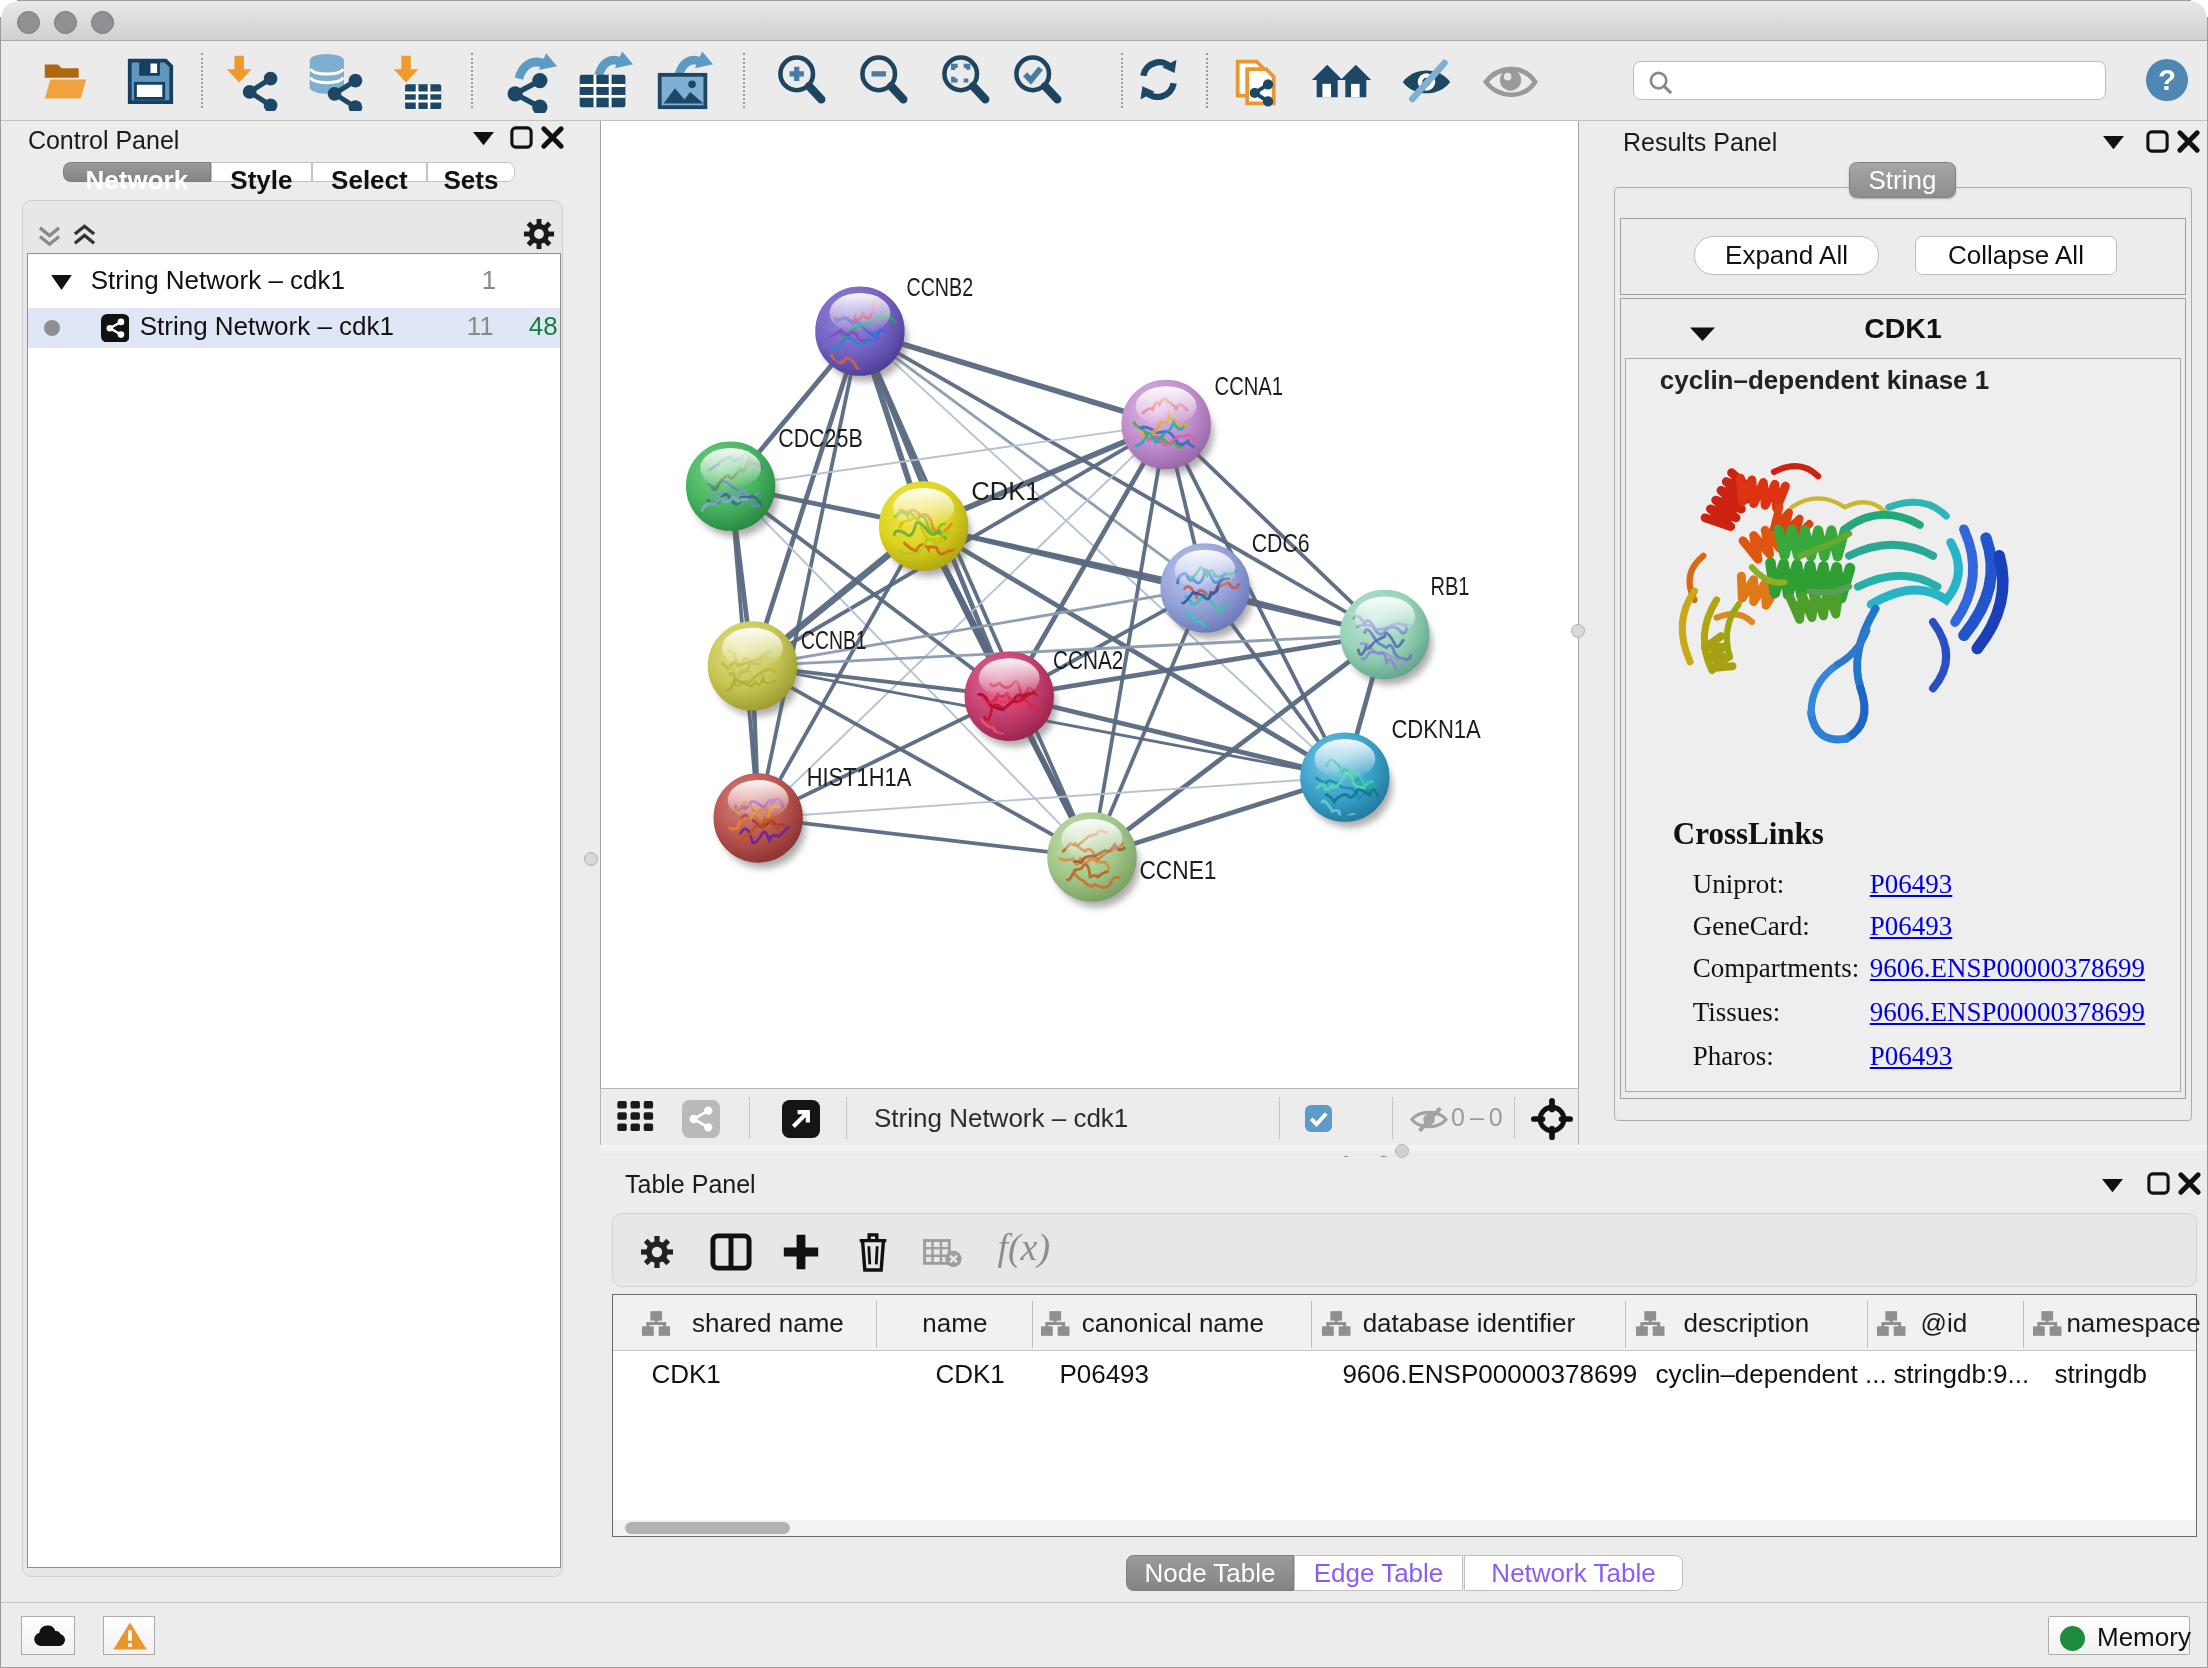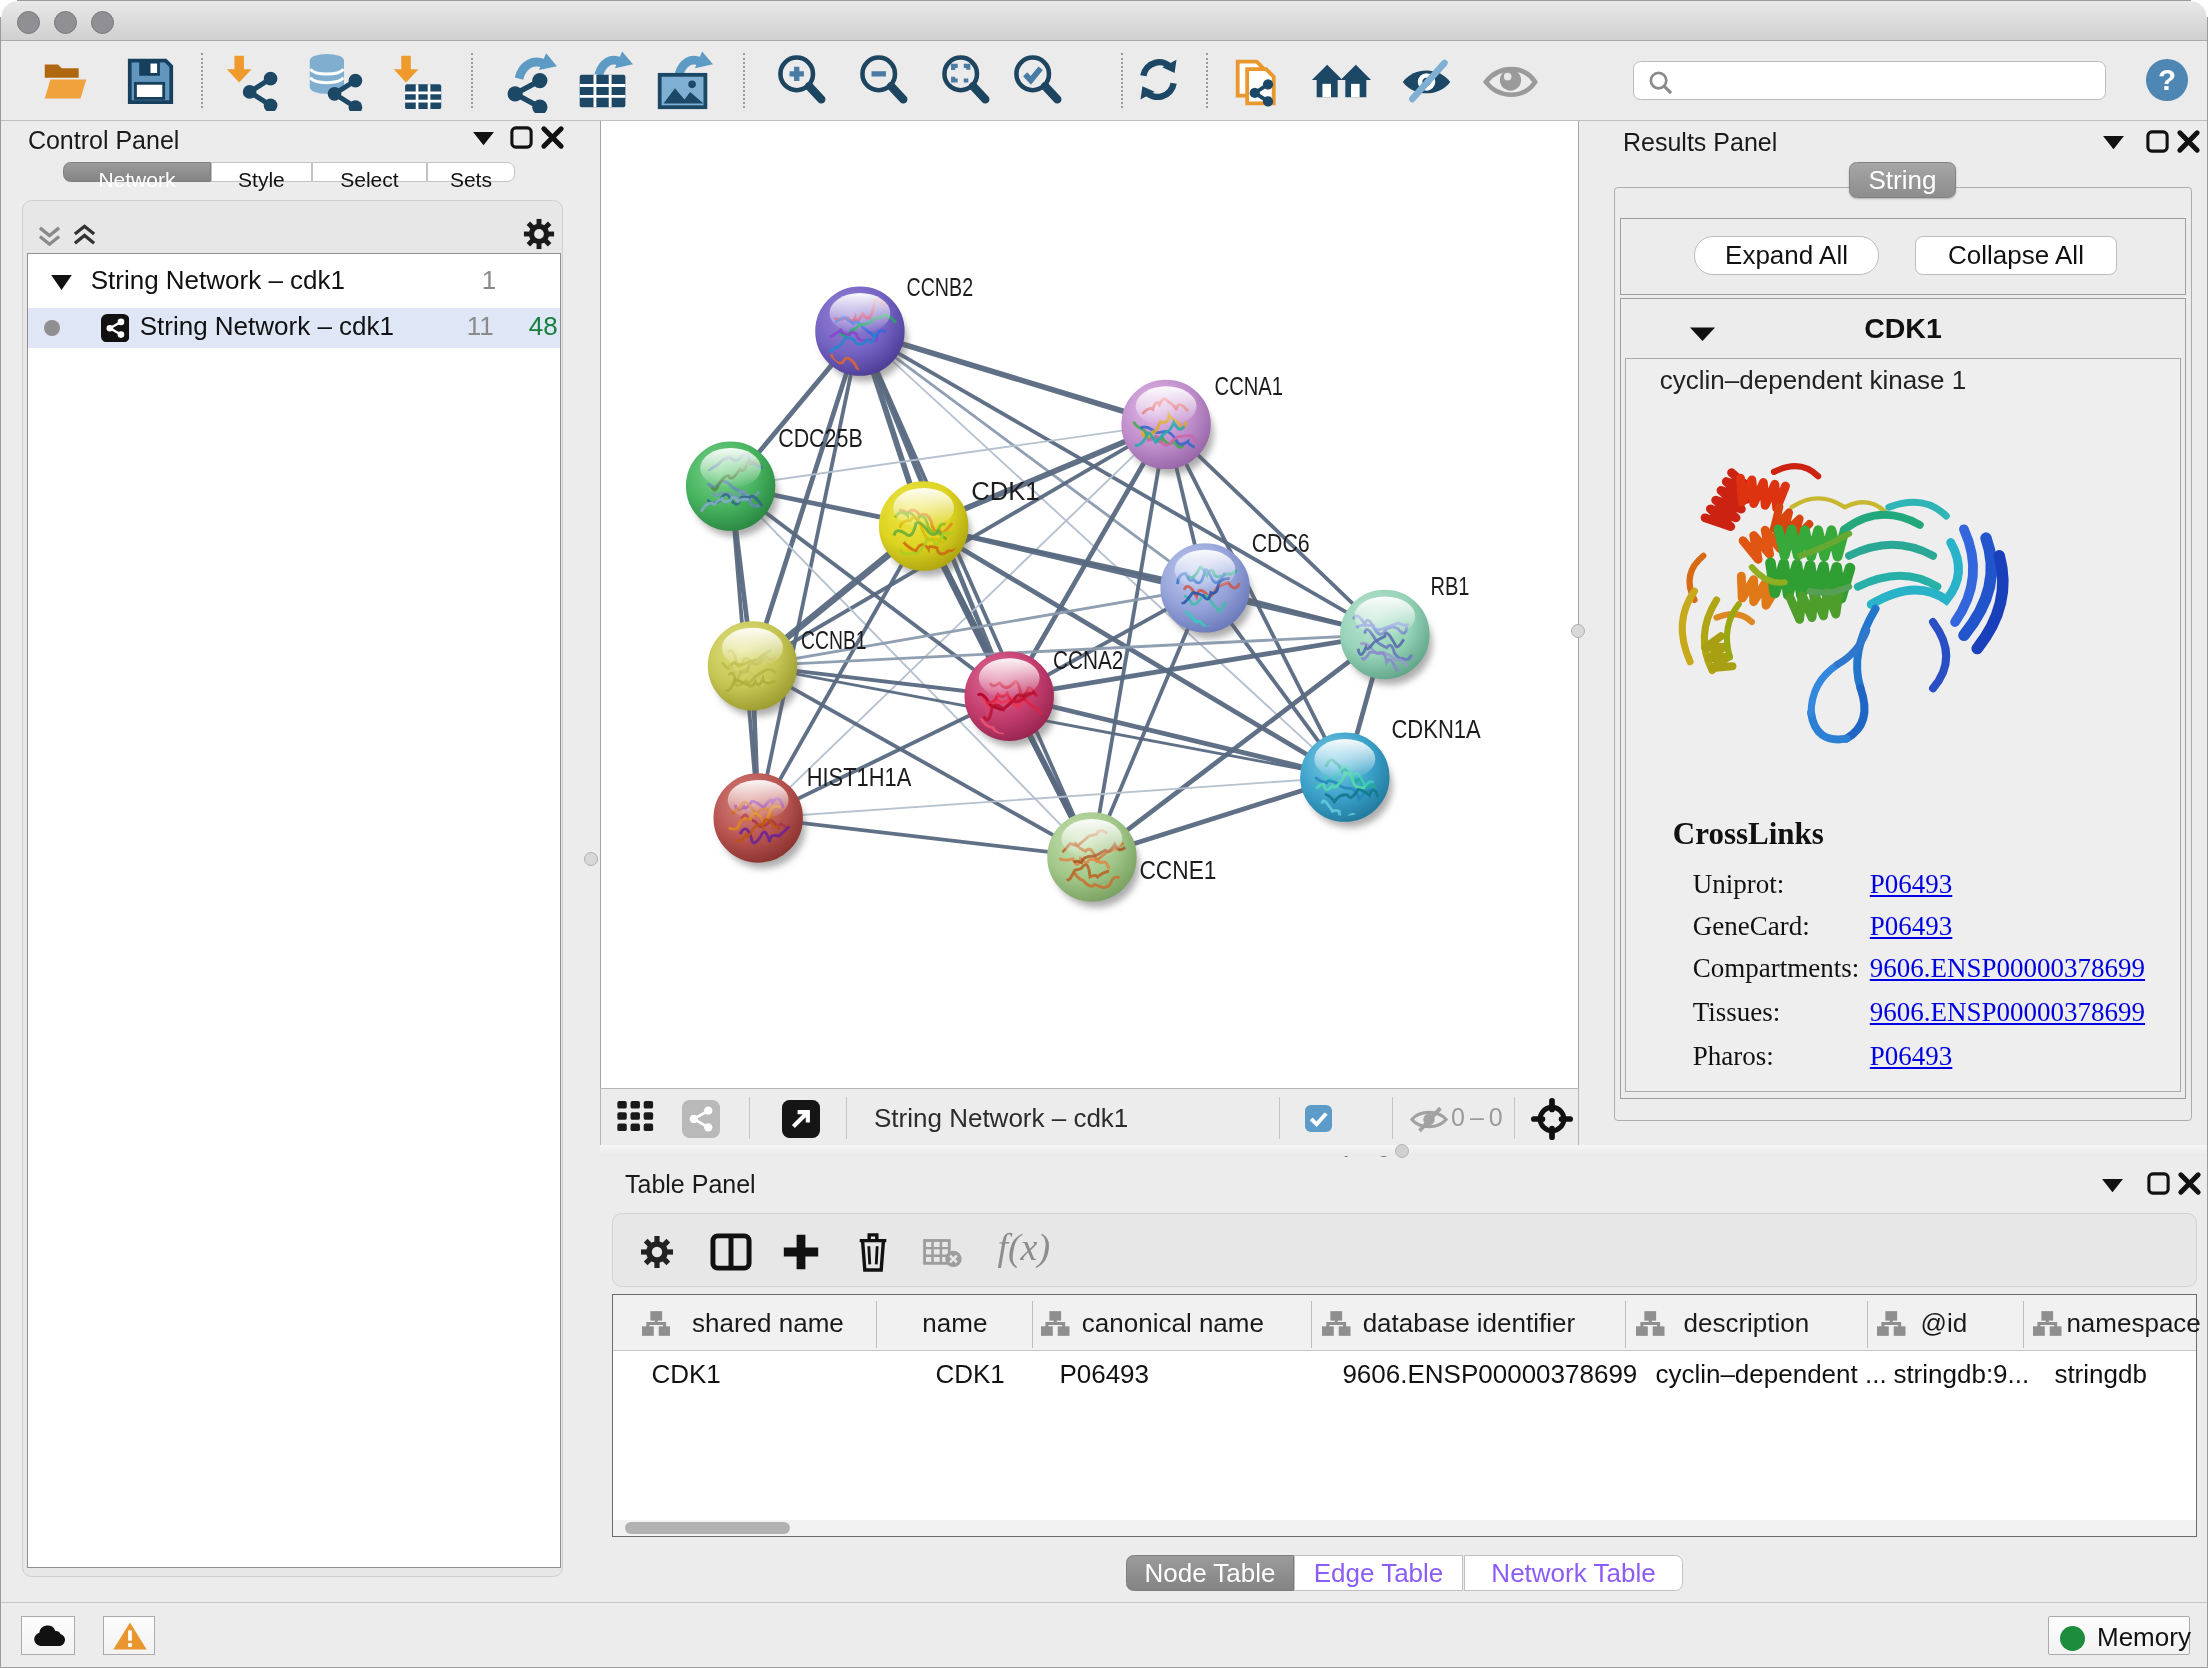--- a/index.html
+++ b/index.html
@@ -23,21 +23,21 @@
 .ticon { position:absolute; top:0; }
 #searchbox { position:absolute; left:1633px; top:19px; width:473px; height:39px;
   background:#fff; border:1.9px solid #bcbcbc; border-radius:7.6px; }
 #helpbtn { position:absolute; left:2145px; top:16px; width:44px; height:44px; }
 
 
 #cpanel { left:1.9px; top:121px; width:597px; height:1478px; background:#ececec; }
 .ptitle { font-size:25px; color:#1a1a1a; }
 .tabs { position:absolute; }
 .tab { position:absolute; top:0; height:20px; background:#fff; border:1px solid #c3c3c3;
-  font-size:21px; color:#111; text-align:center; line-height:34px; }
+  font-size:26px; color:#111; text-align:center; line-height:34px;font-weight:bold; }
 .tab.sel { background:linear-gradient(#9b9b9b,#848484); color:#fff; border-color:#7e7e7e; }
 #netgroup { position:absolute; left:20px; top:79px; width:541px; height:1377px;
   background:#e7e7e7; border:1px solid #cfcfcf; border-radius:9.5px; }
 #netlist { position:absolute; left:3.8px; top:52px; width:534px; height:1315px;
   background:#fff; border:1.9px solid #8e8e8e; }
 
 
 #netview { left:600px; top:121px; width:979px; height:967px; background:#fff;
   border-left:1.9px solid #a5a5a5; border-right:1.9px solid #a5a5a5; }
 #nettoolbar { left:600px; top:1088px; width:979px; height:57px; background:#ececec;
@@ -664,21 +664,21 @@
     <div style="position:absolute; left:294px; top:17px; width:202px; height:39px; background:#fff; border:1px solid #bdbdbd; border-radius:7.6px; font-size:26px; text-align:center; line-height:37px; color:#111;">Collapse All</div>
   </div>
 
   <div style="position:absolute; left:39px; top:177px; width:566px; height:801px; border:1px solid #9e9e9e; background:#ececec;">
     <svg style="position:absolute; left:69px; top:27.6px;" width="25" height="14.3" viewBox="0 0 13 7">
         <path d="M0 0 h13 l-6.5 7 z" fill="#111"></path>
       </svg>
     <div style="position:absolute; left:0; top:13.3px; width:100%; text-align:center; font-size:28.5px; font-weight:bold; color:#111;">CDK1</div>
 
     <div style="position:absolute; left:3.8px; top:59px; width:556px; height:734px; border:1px solid #aaa; background:#eee;">
-      <div style="position:absolute; left:34px; top:5.7px; font-size:26px; color:#222;">cyclin–dependent kinase 1</div>
+      <div style="position:absolute; left:34px; top:5.7px; font-size:26px; color:#222;font-weight:bold;">cyclin–dependent kinase 1</div>
       <svg id="ribbon" style="position:absolute; left:42px; top:95px;" width="371" height="314" viewBox="0 0 420 355">
 <path d="M140 60 Q170 40 200 60 Q230 45 250 70" fill="none" stroke="#c8b830" stroke-width="5" stroke-linecap="round"></path>
 <path d="M42 72 L71 82 L48 62 L77 72 L54 52 L83 62 L60 41 L89 51 L66 31 L95 41 L72 21" fill="none" stroke="#cc2211" stroke-width="10" stroke-linejoin="round" stroke-linecap="round"></path>
 <path d="M82 27 L84 54 L95 29 L97 56 L108 32 L110 58 L121 34 L123 61 L133 36" fill="none" stroke="#dd3311" stroke-width="10" stroke-linejoin="round" stroke-linecap="round"></path>
 <path d="M120 20 Q150 5 170 25" fill="none" stroke="#cc2211" stroke-width="7" stroke-linecap="round"></path>
 <path d="M85 98 L102 119 L97 92 L115 113 L110 86 L127 107 L123 80" fill="none" stroke="#e05511" stroke-width="10" stroke-linejoin="round" stroke-linecap="round"></path>
 <path d="M126 60 L120 84 L137 66 L131 90 L149 73 L142 97 L160 79" fill="none" stroke="#d84410" stroke-width="9" stroke-linejoin="round" stroke-linecap="round"></path>
 <path d="M83 138 L84 163 L97 142 L97 167 L110 146 L111 171 L124 149" fill="none" stroke="#e07818" stroke-width="10" stroke-linejoin="round" stroke-linecap="round"></path>
 <path d="M30 165 Q15 135 40 115" fill="none" stroke="#d86a14" stroke-width="7" stroke-linecap="round"></path>
 <path d="M55 185 Q80 175 95 190" fill="none" stroke="#dd8822" stroke-width="7" stroke-linecap="round"></path>

